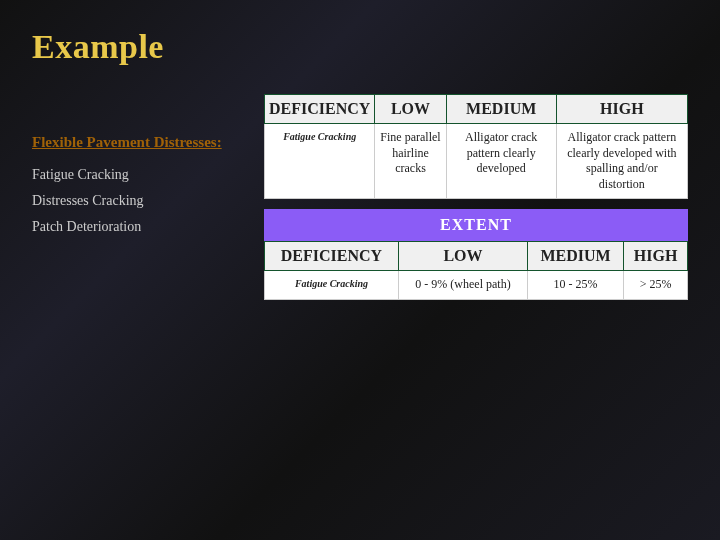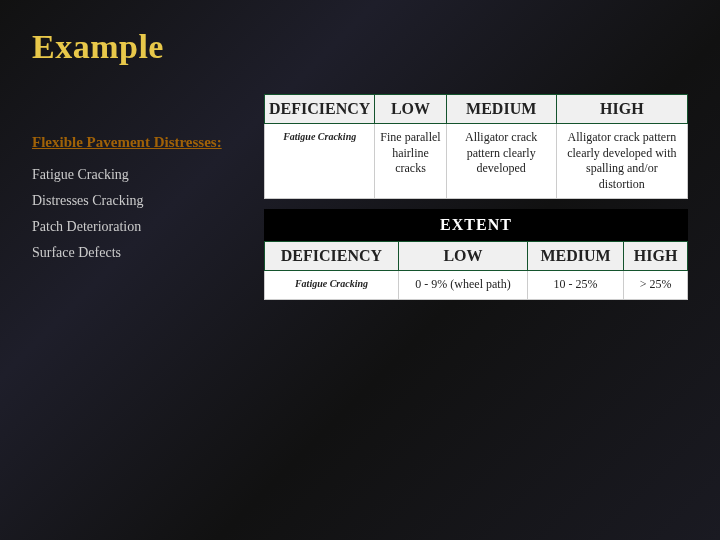--- a/index.html
+++ b/index.html
@@ -118,21 +118,21 @@
       line-height: 1.3;
     }
 
     .data-row td:first-child {
       font-weight: bold;
       font-size: 10px;
       font-style: italic;
     }
 
     .extent-header {
-      background: #000000;
+      background: #8b5cf6;
       color: #fff;
       text-align: center;
       font-size: 16px;
       font-weight: bold;
       font-family: 'Times New Roman', Times, serif;
       padding: 7px 0;
       letter-spacing: 1px;
       margin-top: 10px;
     }
   </style>
@@ -143,21 +143,20 @@
 
   <div class="title">Example</div>
 
   <div class="content-area">
 
     <div class="left-panel">
       <div class="section-header">Flexible Pavement Distresses:</div>
       <div class="menu-item">Fatigue Cracking</div>
       <div class="menu-item">Distresses Cracking</div>
       <div class="menu-item">Patch Deterioration</div>
-      <div class="menu-item">Surface Defects</div>
     </div>
 
     <div class="right-panel">
 
       <table>
         <tbody>
             <tr class="col-header-row">
           <td>DEFICIENCY</td>
           <td>LOW</td>
           <td>MEDIUM</td>

